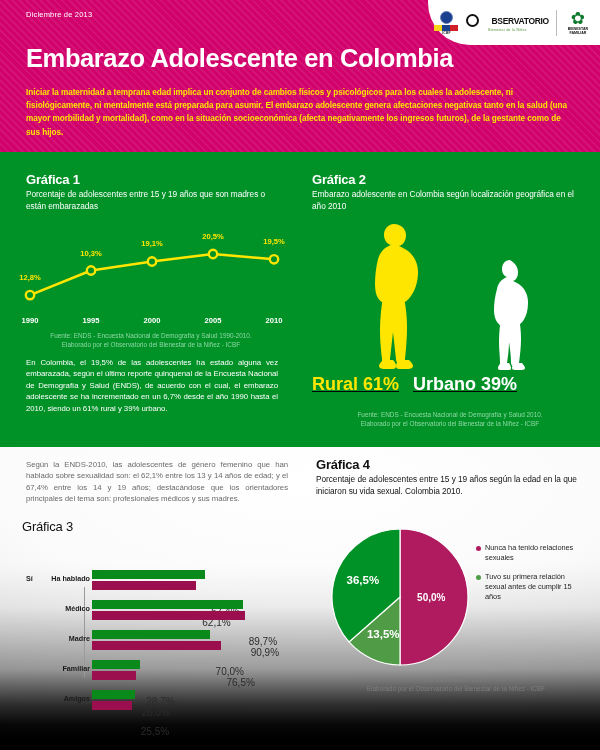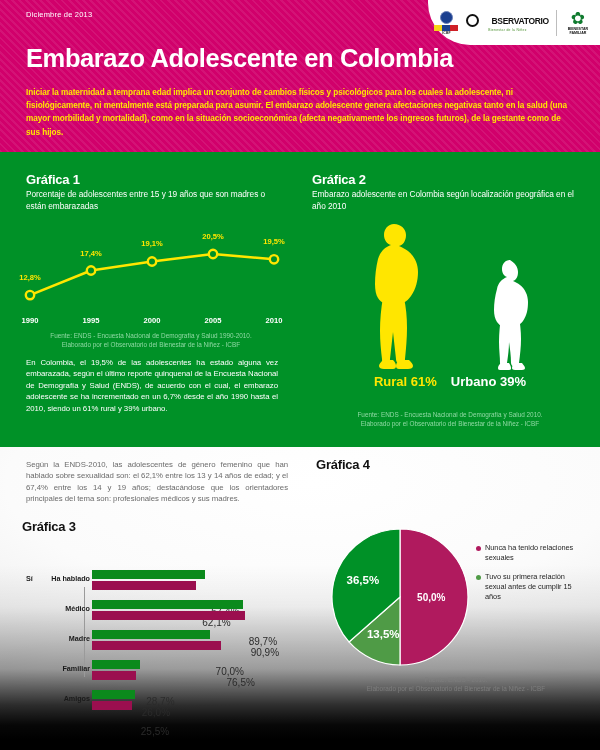--- a/index.html
+++ b/index.html
@@ -118,21 +118,21 @@
     letter-spacing:-0.05px;
   }
 
   
   .sil-wrap{position:absolute;left:12px;top:62px;width:276px;height:160px;}
   .sil{position:absolute;bottom:0;}
   .sil-rural{left:52px;}
   .sil-urban{left:174px;}
   .g2-labels{
     position:absolute;left:12px;top:222px;width:276px;
-    text-align:center;font-size:13px;font-weight:bold;white-space:nowrap;
+    text-align:left;font-size:18px;font-weight:bold;white-space:nowrap;text-decoration:underline;
   }
   .g2-labels .rural{color:#ffe600;}
   .g2-labels .urban{color:#ffffff;margin-left:14px;}
 
   
   .bottom{
     position:absolute;left:0;top:447px;width:600px;height:303px;
     background:
       linear-gradient(to bottom,
         rgba(255,255,255,0) 0px, rgba(255,255,255,0) 118px,
@@ -145,21 +145,21 @@
   .mid-para{
     position:absolute;left:26px;top:12px;width:262px;
     color:#6b6b6b;font-size:7.8px;line-height:11.4px;text-align:justify;
     letter-spacing:-0.05px;
   }
   .g4-head{position:absolute;left:316px;top:10px;width:268px;}
   .g4-head .t{color:#111;font-size:13px;font-weight:bold;letter-spacing:-0.2px;}
   .g4-head .s{color:#111;font-size:8.3px;line-height:11.6px;margin-top:2px;letter-spacing:-0.05px;}
 
   .g3-head{position:absolute;left:22px;top:72px;width:268px;}
-  .g3-head .t{color:#111;font-size:13px;font-weight:bold;letter-spacing:-0.2px;}
+  .g3-head .t{color:#111;font-size:13px;font-weight:normal;letter-spacing:-0.2px;}
   .g3-head .s{color:#111;font-size:8.3px;line-height:11.6px;margin-top:2px;letter-spacing:-0.05px;}
 
   
   .barchart{position:absolute;left:22px;top:122px;width:280px;height:130px;}
   .axis-line{
     position:absolute;left:62px;top:18px;width:1px;height:90px;background:#9a9a9a;
   }
   .bargroup{position:relative;height:24px;margin-bottom:6px;}
   .bg-label{
     position:absolute;right:212px;top:5px;width:150px;text-align:right;
@@ -250,21 +250,21 @@
           <g id="lc-dots">
               <circle cx="18.0" cy="71.1" r="4.2" fill="#009127" stroke="#ffe600" stroke-width="2.4"></circle>
               <circle cx="79.0" cy="46.5" r="4.2" fill="#009127" stroke="#ffe600" stroke-width="2.4"></circle>
               <circle cx="140.0" cy="37.5" r="4.2" fill="#009127" stroke="#ffe600" stroke-width="2.4"></circle>
               <circle cx="201.0" cy="30.0" r="4.2" fill="#009127" stroke="#ffe600" stroke-width="2.4"></circle>
               <circle cx="262.0" cy="35.3" r="4.2" fill="#009127" stroke="#ffe600" stroke-width="2.4"></circle>
             </g>
         </svg>
         <div id="lc-labels">
             <div class="lc-val" style="left: 18px; top: 49.0667px;">12,8%</div>
-            <div class="lc-val" style="left: 79px; top: 24.5333px;">17,4%</div>
+            <div class="lc-val" style="left: 79px; top: 24.5333px;">10,3%</div>
             <div class="lc-val" style="left: 140px; top: 15.4667px;">19,1%</div>
             <div class="lc-val" style="left: 201px; top: 8px;">20,5%</div>
             <div class="lc-val" style="left: 262px; top: 13.3333px;">19,5%</div>
           </div>
         <div id="lc-years">
             <div class="lc-year" style="left: 18px;">1990</div>
             <div class="lc-year" style="left: 79px;">1995</div>
             <div class="lc-year" style="left: 140px;">2000</div>
             <div class="lc-year" style="left: 201px;">2005</div>
             <div class="lc-year" style="left: 262px;">2010</div>
@@ -308,20 +308,21 @@
       </div>
     </div>
   </div>
 
   <div class="bottom">
 
     <div class="mid-para">Según la ENDS-2010, las adolescentes de género femenino que han hablado sobre sexualidad son: el 62,1% entre los 13 y 14 años de edad; y el 67,4% entre los 14 y 19 años; destacándose que los orientadores principales del tema son: profesionales médicos y sus madres.</div>
 
     <div class="g4-head">
       <div class="t">Gráfica 4</div>
+      <div class="s">Porcentaje de adolescentes entre 15 y 19 años según la edad en la que iniciaron su vida sexual. Colombia 2010.</div>
     </div>
 
     <div class="g3-head">
       <div class="t">Gráfica 3</div>
     </div>
 
     <div class="barchart">
       <div class="axis-line"></div>
       <div id="bar-groups">
           <div class="bargroup">

